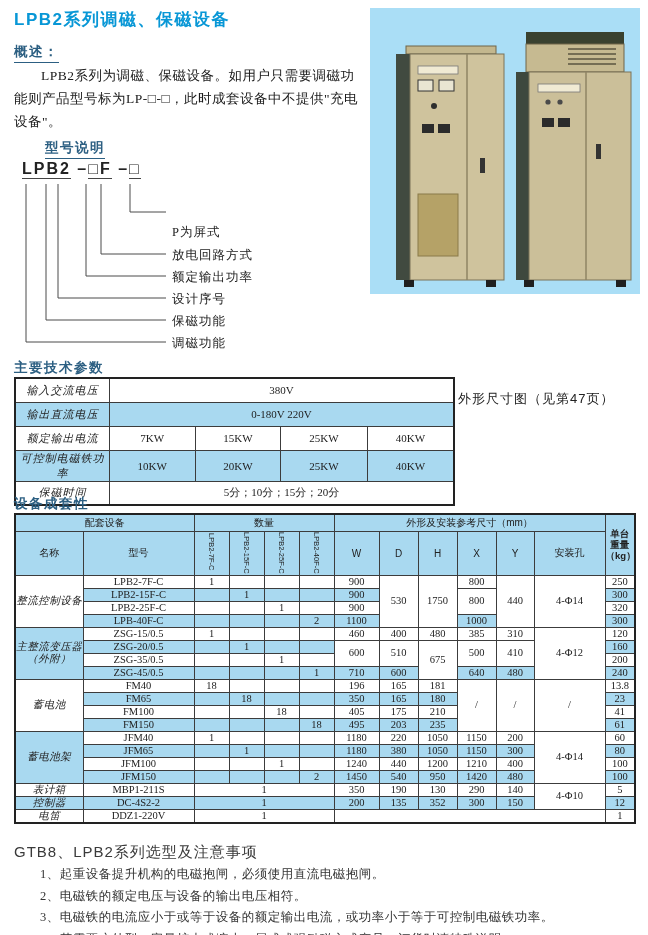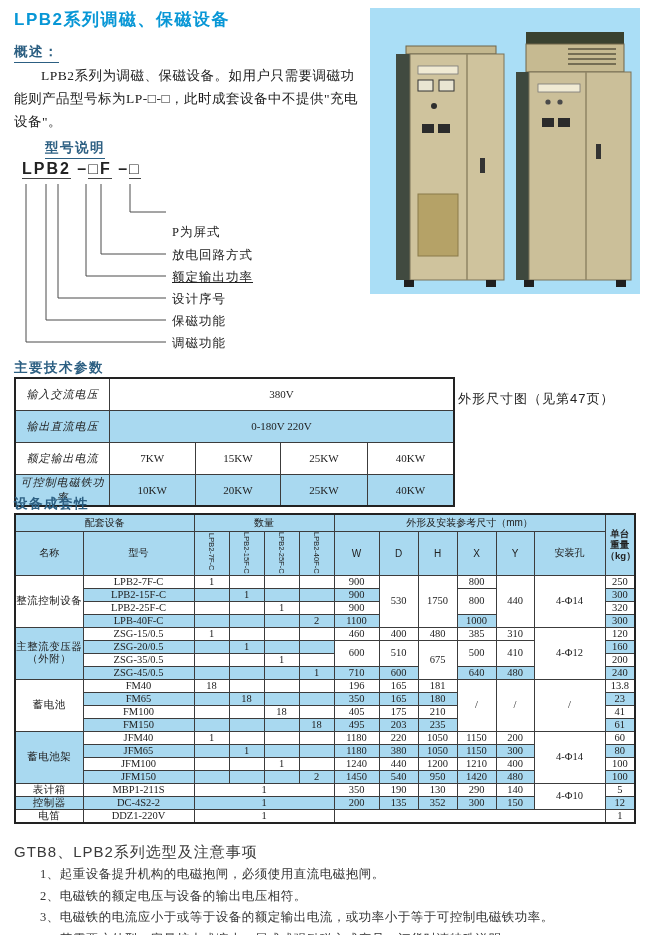--- a/index.html
+++ b/index.html
@@ -25,28 +25,28 @@
 
   .photo-note { font-size:13px; color:#222; letter-spacing:1px; }
 
   
   table { border-collapse:collapse; background:#fff; }
   th, td { border:1px solid #3c3c3c; text-align:center; vertical-align:middle;
            background:#fff; overflow:hidden; padding:0; }
   .b { background:#a9d9f0 !important; }
   .t1 { width:441px; border:2px solid #222; }
   .t1 th { background:#a9d9f0; height:20px; font-size:11.5px; font-weight:bold; letter-spacing:1px; }
-  .t1 td { height:32px; font-family:"Liberation Serif", serif; font-size:11px; }
+  .t1 td { height:24px; font-family:"Liberation Serif", serif; font-size:11px; }
   .t1 td.lab { font-style:italic; letter-spacing:1px; }
   .t2 { width:620px; border:2px solid #222; table-layout:fixed; }
   .t2 th { background:#a9d9f0; font-size:10px; font-weight:normal; }
   .t2 thead tr.h1 th { height:17px;margin-top:40px; }
   .t2 thead tr.h2 th { height:42px; }
   .t2 td { height:13px; line-height:12px; font-family:"Liberation Serif", serif; font-size:10.5px; }
-  .t2 td.cn { letter-spacing:0.5px; }
+  .t2 td.cn { font-style:italic; letter-spacing:0.5px; }
   .vt { writing-mode:vertical-rl; display:inline-block; font-size:7.5px; line-height:9px;
         white-space:nowrap; max-height:41px; letter-spacing:0; }
   .wh { font-size:9.5px; font-weight:bold; line-height:11px; }
 
   .notes-h { font-size:15px; color:#3a3a3a; letter-spacing:1px; }
   .note { font-family:"Liberation Serif", serif; font-size:12.5px; color:#333;
           line-height:21.5px; letter-spacing:0.5px; white-space:nowrap; }
 </style>
 </head>
 <body>
@@ -113,21 +113,21 @@
         <path d="M85,24 V94 H150"></path>
         <path d="M70,24 V116 H150"></path>
         <path d="M42,24 V138 H150"></path>
         <path d="M30,24 V160 H150"></path>
         <path d="M10,24 V182 H150"></path>
       </g>
     </svg>
     <div class="model-line"><span class="u">LPB2</span> <span>–</span><span class="u"><span>□</span><span>F</span></span> <span>–</span><span class="u">□</span></div>
     <div class="dlabel" style="top:64px;">P为屏式</div>
     <div class="dlabel" style="top:87px;">放电回路方式</div>
-    <div class="dlabel" style="top:109px;text-decoration:underline;">额定输出功率</div>
+    <div class="dlabel" style="top:109px;">额定输出功率</div>
     <div class="dlabel" style="top:131px;">设计序号</div>
     <div class="dlabel" style="top:153px;">保磁功能</div>
     <div class="dlabel" style="top:175px;">调磁功能</div>
   </div>
 
   <div class="abs" style="left:14px; top:358px;">
     <span class="sec">主要技术参数</span>
   </div>
   <table class="t1 abs" style="left:14px; top:377px;">
     <colgroup>
@@ -153,20 +153,24 @@
       <td>25KW</td>
       <td>40KW</td>
     </tr>
     <tr>
       <td class="lab b">可控制电磁铁功率</td>
       <td class="b">10KW</td>
       <td class="b">20KW</td>
       <td class="b">25KW</td>
       <td class="b">40KW</td>
     </tr>
+    <tr>
+      <td class="lab">保磁时间</td>
+      <td colspan="4">5分；10分；15分；20分</td>
+    </tr>
   </tbody>
     </table>
 
   <div class="abs photo-note" style="left:458px; top:390px;">外形尺寸图（见第47页）</div>
 
   <div class="abs" style="left:14px; top:494px;">
     <span class="sec">设备成套性</span>
   </div>
 
   <table class="t2 abs" style="left:14px; top:513px;">

